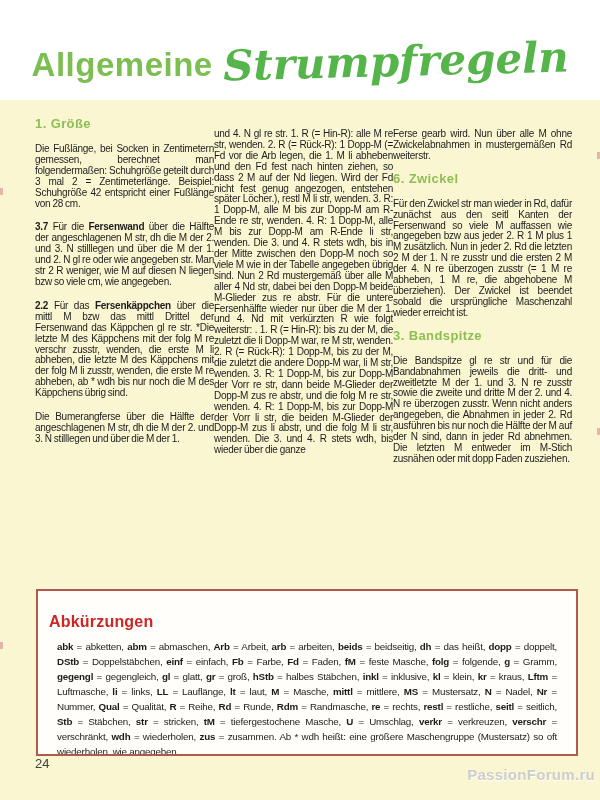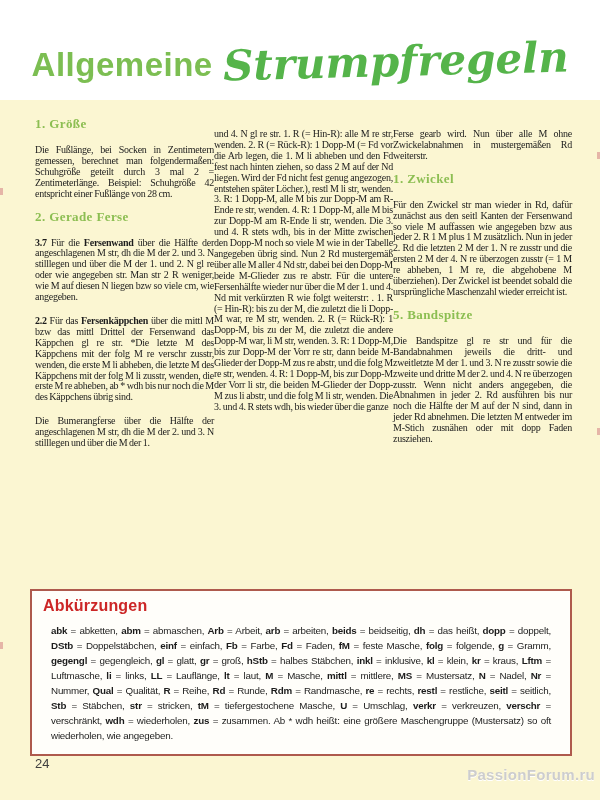--- a/index.html
+++ b/index.html
@@ -7,28 +7,28 @@
   .page{position:relative;width:600px;height:800px;background:#fff;font-family:"Liberation Sans",sans-serif;}
 
   
   .header{height:112px;display:flex;align-items:center;justify-content:center;background:#fff;}
   .title{display:flex;align-items:baseline;gap:10px;margin:10px 0 0 0;}
   .title-regular{font-size:33px;font-weight:bold;color:var(--title-green-1,#7CBE52);letter-spacing:.5px;}
   .title-script{font-family:"DejaVu Serif",serif;font-style:italic;font-weight:bold;font-size:42px;color:var(--title-green-2,#55B44A);transform:rotate(-1.5deg);display:inline-block;}
 
   
   .content{position:absolute;top:100px;left:0;right:0;bottom:0;background:var(--page-bg,#FBF6D2);}
-  .columns{display:flex;padding:16px 28px 0 35px;height:458px;overflow:hidden;font-family:Liberation Serif, serif;}
+  .columns{display:flex;padding:16px 28px 0 35px;height:458px;overflow:hidden;}
   .col{flex:1;min-width:0;}
   .section-heading{color:var(--heading-green,#8CBE52);font-size:13px;font-weight:bold;letter-spacing:.4px;margin:9px 0 3px;}
   .col .section-heading:first-child{margin-top:0;}
   .body-para{font-size:10px;line-height:10.9px;letter-spacing:-.25px;word-spacing:-.5px;text-align:justify;color:#1c1c1c;margin:13px 0 9px;hyphens:auto;}
 
   
-  .abbr-box{position:absolute;left:30px;top:489px;width:542px;height:167px;box-sizing:border-box;background:#FFFEFA;border:2px solid var(--box-border,#AE5A4D);padding:5px 11px 6px;overflow:hidden;}
+  .abbr-box{position:absolute;left:36px;top:489px;width:542px;height:167px;box-sizing:border-box;background:#FFFEFA;border:2px solid var(--box-border,#AE5A4D);padding:21px 11px 6px;overflow:hidden;}
   .abbr-title{color:var(--abbr-red,#CC2626);font-size:16px;font-weight:bold;letter-spacing:.2px;margin:1px 0 2px;}
   .abbr-text{font-size:9.8px;line-height:15px;letter-spacing:-.2px;text-align:justify;color:#1c1c1c;margin:8px;}
 
   
   .page-number{position:absolute;left:35px;top:656px;font-size:13px;color:#404040;}
   .watermark{position:absolute;right:5px;top:666px;font-size:15px;font-weight:bold;color:var(--watermark-gray,#CDCDCD);text-shadow:0 1px 0 #ffffff;letter-spacing:.3px;}
 
   
   .crop-mark{position:absolute;width:3px;height:7px;background:#E0A59C;opacity:.8;}
   .crop-mark.r1{right:0;top:152px;}
@@ -45,33 +45,32 @@
       <span class="title-regular">Allgemeine</span>
       <span class="title-script">Strumpfregeln</span>
     </h1>
   </header>
 
   <main class="content">
     <div class="columns">
       <div class="col">
           <h3 class="section-heading">1. Größe</h3>
           <p class="body-para">Die Fußlänge, bei Socken in Zentimetern gemessen, berechnet man folgendermaßen: Schuhgröße geteilt durch 3 mal 2 = Zentimeterlänge. Beispiel: Schuhgröße 42 entspricht einer Fußlänge von 28 cm.</p>
-          <h3 class="section-heading">2. Gerade Ferse</h3>
           <p class="body-para"><b>3.7</b> Für die <b>Fersenwand</b> über die Hälfte der angeschlagenen M str, dh die M der 2. und 3. N stilllegen und über die M der 1. und 2. N gl re oder wie angegeben str. Man str 2 R weniger, wie M auf diesen N liegen bzw so viele cm, wie angegeben.</p>
           <p class="body-para"><b>2.2</b> Für das <b>Fersenkäppchen</b> über die mittl M bzw das mittl Drittel der Fersenwand das Käppchen gl re str. *Die letzte M des Käppchens mit der folg M re verschr zusstr, wenden, die erste M li abheben, die letzte M des Käppchens mit der folg M li zusstr, wenden, die erste M re abheben, ab * wdh bis nur noch die M des Käppchens übrig sind.</p>
           <p class="body-para">Die Bumerangferse über die Hälfte der angeschlagenen M str, dh die M der 2. und 3. N stilllegen und über die M der 1.</p>
         </div>
       <div class="col">
           <p class="body-para">und 4. N gl re str. 1. R (= Hin-R): alle M re str, wenden. 2. R (= Rück-R): 1 Dopp-M (= Fd vor die Arb legen, die 1. M li abheben und den Fd fest nach hinten ziehen, so dass 2 M auf der Nd liegen. Wird der Fd nicht fest genug angezogen, entstehen später Löcher.), restl M li str, wenden. 3. R: 1 Dopp-M, alle M bis zur Dopp-M am R-Ende re str, wenden. 4. R: 1 Dopp-M, alle M bis zur Dopp-M am R-Ende li str, wenden. Die 3. und 4. R stets wdh, bis in der Mitte zwischen den Dopp-M noch so viele M wie in der Tabelle angegeben übrig sind. Nun 2 Rd mustergemäß über alle M aller 4 Nd str, dabei bei den Dopp-M beide M-Glieder zus re abstr. Für die untere Fersenhälfte wieder nur über die M der 1. und 4. Nd mit verkürzten R wie folgt weiterstr: . 1. R (= Hin-R): bis zu der M, die zuletzt die li Dopp-M war, re M str, wenden. 2. R (= Rück-R): 1 Dopp-M, bis zu der M, die zuletzt die andere Dopp-M war, li M str, wenden. 3. R: 1 Dopp-M, bis zur Dopp-M der Vorr re str, dann beide M-Glieder der Dopp-M zus re abstr, und die folg M re str, wenden. 4. R: 1 Dopp-M, bis zur Dopp-M der Vorr li str, die beiden M-Glieder der Dopp-M zus li abstr, und die folg M li str, wenden. Die 3. und 4. R stets wdh, bis wieder über die ganze</p>
         </div>
       <div class="col">
           <p class="body-para">Ferse gearb wird. Nun über alle M ohne Zwickelabnahmen in mustergemäßen Rd weiterstr.</p>
-          <h3 class="section-heading">1. Zwickel</h3>
+          <h3 class="section-heading">6. Zwickel</h3>
           <p class="body-para">Für den Zwickel str man wieder in Rd, dafür zunächst aus den seitl Kanten der Fersenwand so viele M auffassen wie angegeben bzw aus jeder 2. R 1 M plus 1 M zusätzlich. Nun in jeder 2. Rd die letzten 2 M der 1. N re zusstr und die ersten 2 M der 4. N re überzogen zusstr (= 1 M re abheben, 1 M re, die abgehobene M überziehen). Der Zwickel ist beendet sobald die ursprüngliche Maschenzahl wieder erreicht ist.</p>
-          <h3 class="section-heading">5. Bandspitze</h3>
+          <h3 class="section-heading">3. Bandspitze</h3>
           <p class="body-para">Die Bandspitze gl re str und für die Bandabnahmen jeweils die dritt- und zweitletzte M der 1. und 3. N re zusstr sowie die zweite und dritte M der 2. und 4. N re überzogen zusstr. Wenn nicht anders angegeben, die Abnahmen in jeder 2. Rd ausführen bis nur noch die Hälfte der M auf der N sind, dann in jeder Rd abnehmen. Die letzten M entweder im M-Stich zusnähen oder mit dopp Faden zusziehen.</p>
         </div>
     </div>
 
     <section class="abbr-box">
       <h2 class="abbr-title">Abkürzungen</h2>
       <p class="abbr-text"><b>abk</b> = abketten, <b>abm</b> = abmaschen, <b>Arb</b> = Arbeit, <b>arb</b> = arbeiten, <b>beids</b> = beidseitig, <b>dh</b> = das heißt, <b>dopp</b> = doppelt, <b>DStb</b> = Doppelstäbchen, <b>einf</b> = einfach, <b>Fb</b> = Farbe, <b>Fd</b> = Faden, <b>fM</b> = feste Masche, <b>folg</b> = folgende, <b>g</b> = Gramm, <b>gegengl</b> = gegengleich, <b>gl</b> = glatt, <b>gr</b> = groß, <b>hStb</b> = halbes Stäbchen, <b>inkl</b> = inklusive, <b>kl</b> = klein, <b>kr</b> = kraus, <b>Lftm</b> = Luftmasche, <b>li</b> = links, <b>LL</b> = Lauflänge, <b>lt</b> = laut, <b>M</b> = Masche, <b>mittl</b> = mittlere, <b>MS</b> = Mustersatz, <b>N</b> = Nadel, <b>Nr</b> = Nummer, <b>Qual</b> = Qualität, <b>R</b> = Reihe, <b>Rd</b> = Runde, <b>Rdm</b> = Randmasche, <b>re</b> = rechts, <b>restl</b> = restliche, <b>seitl</b> = seitlich, <b>Stb</b> = Stäbchen, <b>str</b> = stricken, <b>tM</b> = tiefergestochene Masche, <b>U</b> = Umschlag, <b>verkr</b> = verkreuzen, <b>verschr</b> = verschränkt, <b>wdh</b> = wiederholen, <b>zus</b> = zusammen. Ab * wdh heißt: eine größere Maschengruppe (Mustersatz) so oft wiederholen, wie angegeben.</p>
     </section>
 
     <div class="page-number">24</div>

